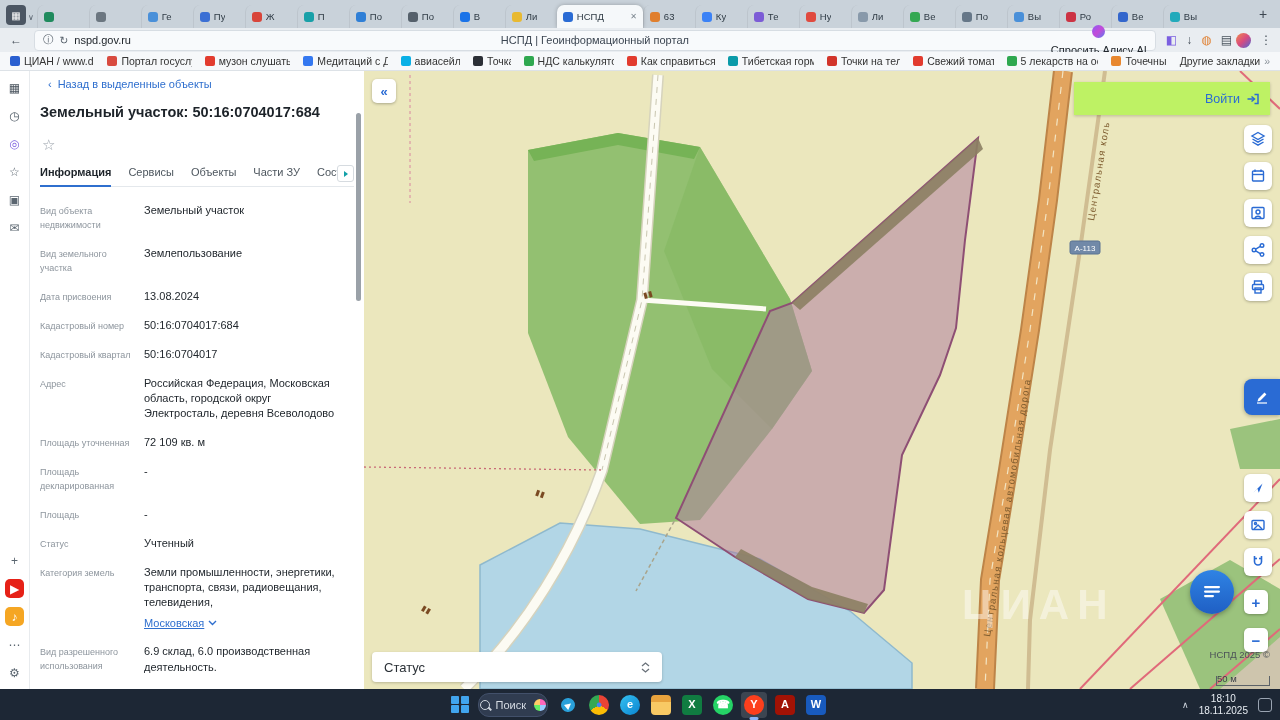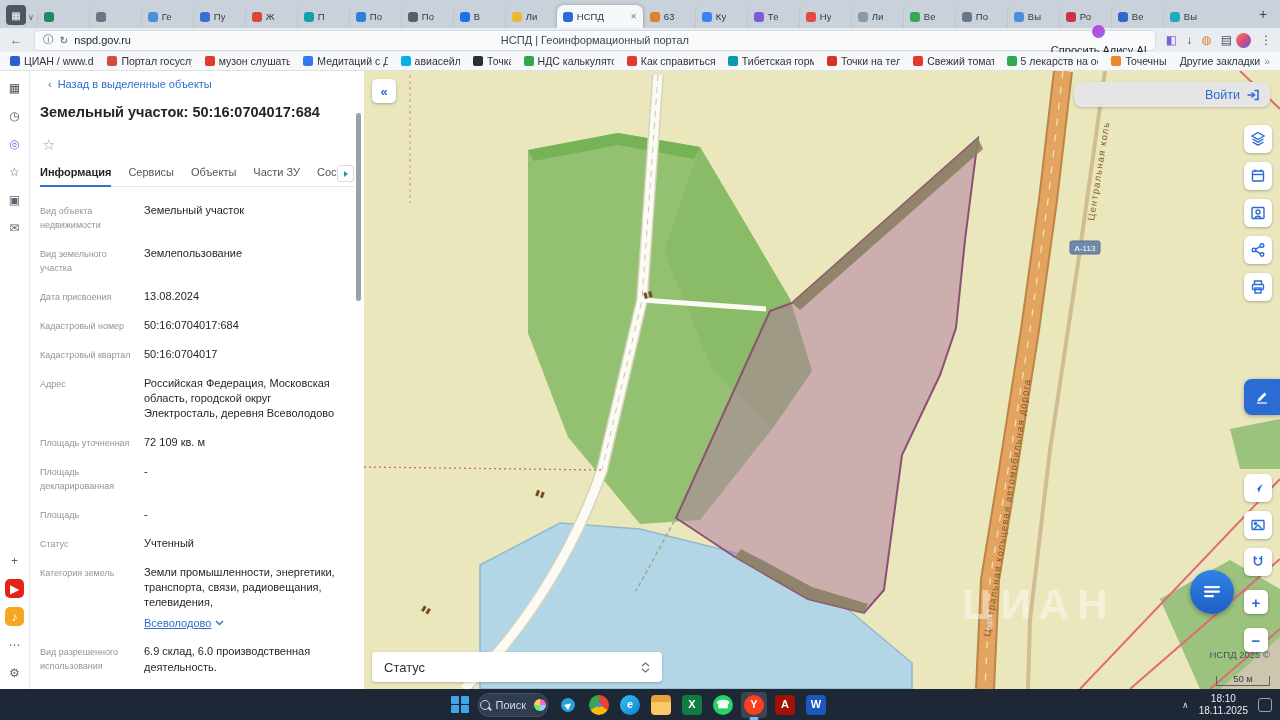--- a/index.html
+++ b/index.html
@@ -65,21 +65,21 @@
   .fval{width:200px;color:#22282e;line-height:1.4;}
   .fexpand{display:flex;align-items:center;gap:4px;margin-top:5px;color:#2f6fce;}
   .fexpand a{color:#2f6fce;text-decoration:underline;cursor:pointer;}
   .pscroll{position:absolute;right:3px;top:42px;width:5px;height:188px;background:#9aa1a8;border-radius:3px;}
   
   .map{position:absolute;left:364px;top:71px;width:916px;height:618px;overflow:hidden;background:#ebe7bd;}
   .map svg.basemap{position:absolute;left:0;top:0;}
   .mbtn{position:absolute;background:#fff;border-radius:5px;box-shadow:0 1px 3px rgba(0,0,0,.28);
         display:flex;align-items:center;justify-content:center;}
   .collapse{left:8px;top:8px;width:24px;height:24px;color:#2a6bd4;font-size:13px;font-weight:bold;}
-  .map-topbar{position:absolute;right:10px;top:11px;width:196px;height:25px;background:#e5e5e5;border-radius:8px;
+  .map-topbar{position:absolute;right:10px;top:11px;width:196px;height:33px;background:#bef264;border-radius:0;
               box-shadow:0 1px 3px rgba(0,0,0,.2);display:flex;align-items:center;justify-content:flex-end;
               gap:6px;padding:0 10px;box-sizing:border-box;}
   .login-label{color:#2a6bd4;font-size:12.5px;}
   .tools{position:absolute;right:8px;display:flex;flex-direction:column;gap:9px;}
   .tools-a{top:54px;} .tools-b{top:403px;}
   .tbtn{width:28px;height:28px;background:#fff;border-radius:6px;box-shadow:0 1px 3px rgba(0,0,0,.28);
         display:flex;align-items:center;justify-content:center;}
   .edit-btn{position:absolute;right:0;top:308px;width:36px;height:36px;background:#2a6bd4;
             border-radius:8px 0 0 8px;box-shadow:0 1px 4px rgba(0,0,0,.3);
             display:flex;align-items:center;justify-content:center;}
@@ -87,21 +87,21 @@
             background:linear-gradient(180deg,#2f83e4,#1f5fc4);box-shadow:0 2px 5px rgba(0,0,0,.3);
             display:flex;align-items:center;justify-content:center;}
   .zoom{right:12px;width:24px;height:24px;color:#2a6bd4;font-size:15px;font-weight:bold;}
   .zoom-in{top:519px;} .zoom-out{top:557px;}
   .legend{position:absolute;left:8px;top:581px;width:290px;height:30px;background:#fff;border-radius:4px;
           box-shadow:0 1px 3px rgba(0,0,0,.22);display:flex;align-items:center;padding:0 12px;
           box-sizing:border-box;font-size:13px;color:#2a3036;}
   .legend .chevs{margin-left:auto;display:flex;flex-direction:column;gap:1px;}
   .attrib{position:absolute;right:10px;bottom:3px;display:flex;align-items:flex-end;gap:16px;
           font-size:9.5px;color:#4c5258;flex-direction:column;}
-  .scalebar{width:52px;height:9px;border:1px solid #5c6268;border-top:none;text-align:center;
+  .scalebar{width:52px;height:9px;border:1px solid #5c6268;border-top:none;text-align:left;
             font-size:9.5px;line-height:6px;color:#3c4248;}
   
   .taskbar{position:absolute;left:0;bottom:0;width:1280px;height:31px;background:#1d2735;color:#e7ecf2;}
   .tb-center{position:absolute;left:50%;top:0;height:31px;transform:translateX(-50%);
              display:flex;align-items:center;gap:7px;}
   .win{display:grid;grid-template-columns:8px 8px;grid-gap:1.5px;margin-right:2px;}
   .win span{width:8px;height:8px;background:#41a5ee;border-radius:1px;}
   .search-pill{height:22px;background:#303c50;border:1px solid #42506a;border-radius:11px;
                display:flex;align-items:center;gap:6px;padding:0 1px;font-size:11px;color:#d6dce4;}
   .mag{width:8px;height:8px;border:1.5px solid #cfd6df;border-radius:50%;position:relative;flex:none;}
@@ -481,21 +481,21 @@
             <span>Учтенный</span>
             
           </div>
         </div>
 
         <div class="frow">
           <div class="flabel">Категория земель</div>
           <div class="fval">
             <span>Земли промышленности, энергетики, транспорта, связи, радиовещания, телевидения,</span>
             <div class="fexpand">
-              <a>Всеволодово</a>
+              <a>Московская</a>
               <svg width="9" height="6" viewBox="0 0 9 6">
                 <path d="M1 1 L4.5 4.5 L8 1" stroke="#2f6fce" stroke-width="1.4" fill="none"></path>
               </svg>
             </div>
           </div>
         </div>
 
         <div class="frow">
           <div class="flabel">Вид разрешенного использования</div>
           <div class="fval">

